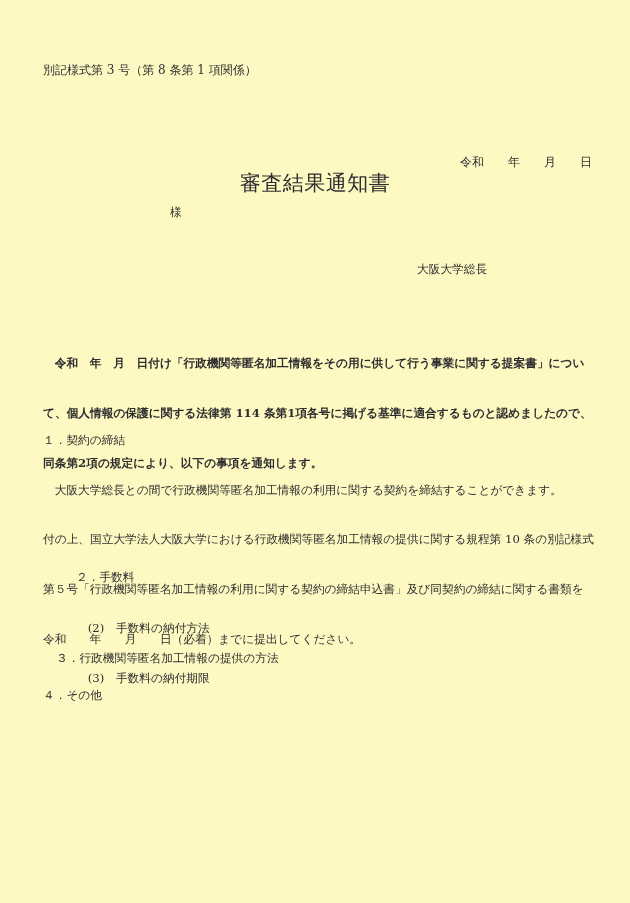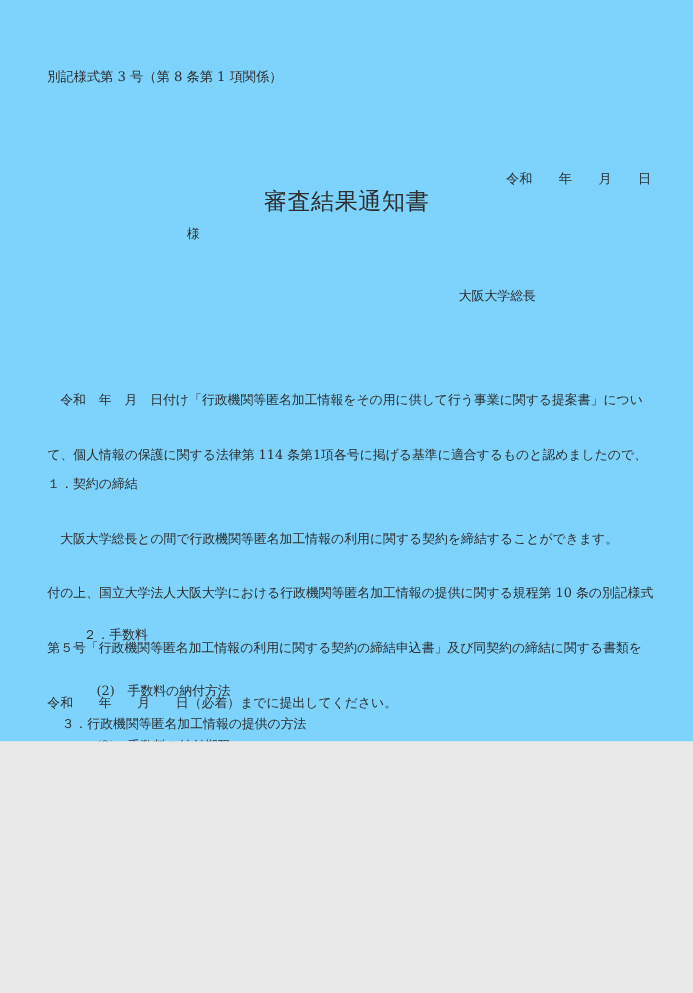--- a/index.html
+++ b/index.html
@@ -1,31 +1,31 @@
 <!DOCTYPE html>
 <html><head>
 <meta charset="utf-8">
 <style>
   html,body { margin:0; padding:0; }
   body { background:#e8e8e8; }
   .page {
     position:relative;
     width:630px;
-    height:674px;
+    height:903px;
     margin:0 auto;
-    background:#7dd3fc;
+    background:#fef9c3;
     font-family:"DejaVu Serif","Liberation Serif",serif;
     color:#2e2e2e;
     font-size:11.7px;
     overflow:hidden;
   }
   .abs { position:absolute; white-space:pre; }
   .right-block { text-align:right; line-height:25px; font-size:12px; }
   .doc-title { width:100%; left:0; text-align:center; font-size:21px; letter-spacing:0.5px; }
-  .para div { line-height:22px; white-space:pre; }
+  .para div { line-height:22px; white-space:pre;font-weight:bold; }
   .sec1 div { line-height:21.7px; white-space:pre; }
   .sec2 div { line-height:22.7px; white-space:pre; }
   .form-number { font-size:12px; }
 </style>
 </head>
 <body>
 
 <div class="page">
 
   <div class="abs form-number" style="top:62px; left:43px;">別記様式第 3 号（第 8 条第 1 項関係）</div>
@@ -36,20 +36,21 @@
 
   <div class="abs doc-title" style="top:169px;">審査結果通知書</div>
 
   <div class="abs" style="top:205px; left:170px;">様</div>
 
   <div class="abs" style="top:262px; left:417px;">大阪大学総長</div>
 
   <div class="abs para" style="top:324px; left:43px;">
     <div>　令和　年　月　日付け「行政機関等匿名加工情報をその用に供して行う事業に関する提案書」につい</div>
     <div>て、個人情報の保護に関する法律第 114 条第1項各号に掲げる基準に適合するものと認めましたので、</div>
+    <div>同条第2項の規定により、以下の事項を通知します。</div>
   </div>
 
   <div class="abs sec1" style="top:402px; left:43px;">
     <div>１．契約の締結</div>
     <div>　大阪大学総長との間で行政機関等匿名加工情報の利用に関する契約を締結することができます。</div>
     <div>付の上、国立大学法人大阪大学における行政機関等匿名加工情報の提供に関する規程第 10 条の別記様式</div>
     <div>第５号「行政機関等匿名加工情報の利用に関する契約の締結申込書」及び同契約の締結に関する書類を</div>
     <div>令和　　年　　月　　日（必着）までに提出してください。</div>
   </div>
 

